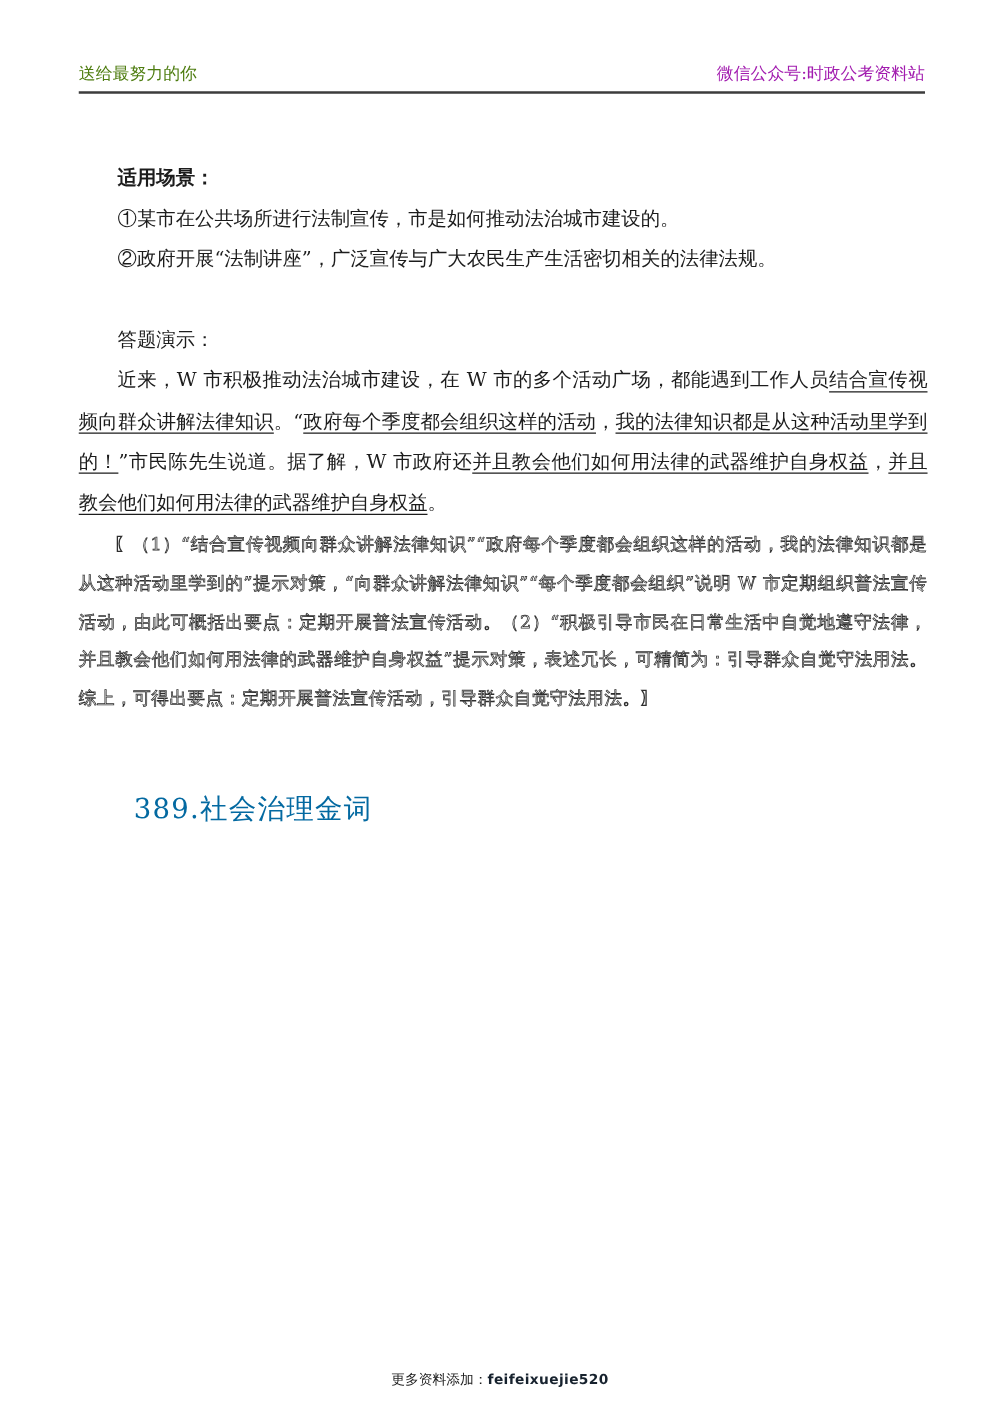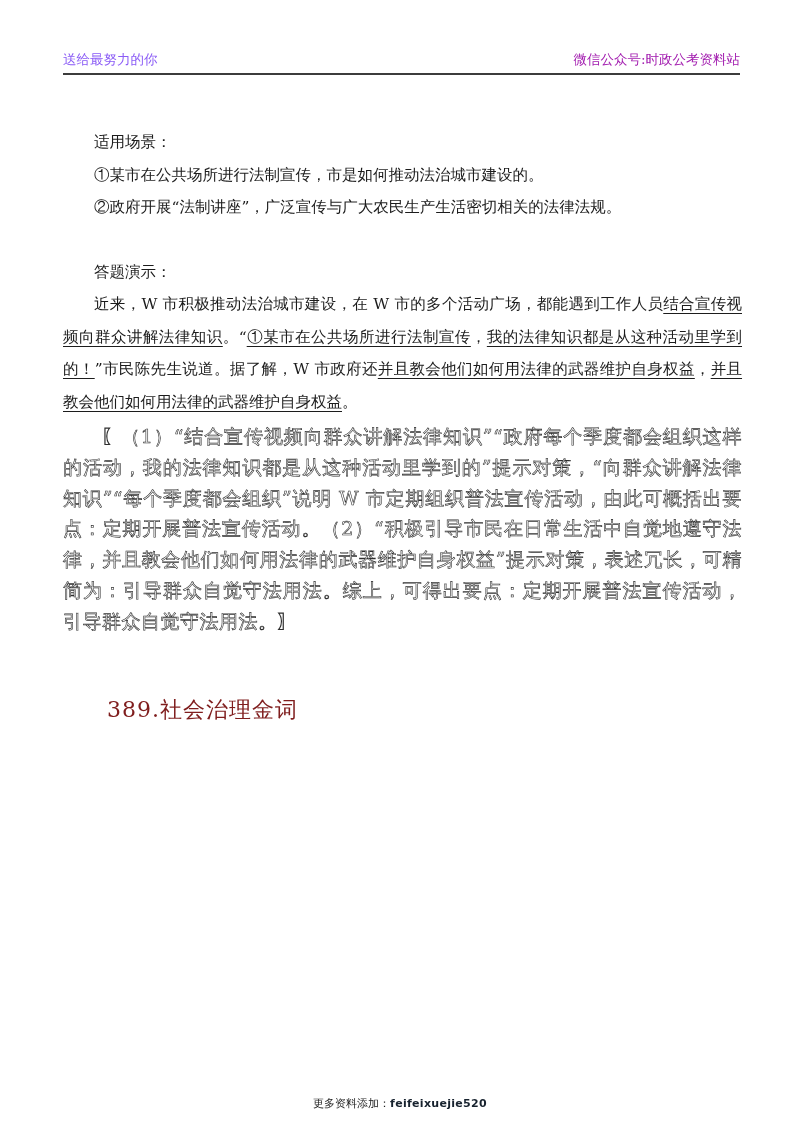--- a/index.html
+++ b/index.html
@@ -9,53 +9,53 @@
     font-family:"DejaVu Serif","Liberation Serif",serif;
     color:#1c1c1c;
   }
   
   .header {
     position:absolute; top:50px; left:63px; right:60px;
     display:flex; justify-content:space-between; align-items:flex-end;
     border-bottom:2px solid #3c3c3c; padding-bottom:5px;
     font-size:13.5px; line-height:18px;
   }
-  .header .hleft  { color:#8b5cf6; }
+  .header .hleft  { color:#4d7c0f; }
   .header .hright { color:#a21caf; }
 
   
   .content {
     position:absolute; top:110px; left:63px; right:58px;
     font-size:15.5px; line-height:32.5px;
     text-align:justify; text-justify:inter-ideograph;
   }
   .ind   { text-indent:2em; }
   .blk   { margin:0; }
-  .bold  { font-weight:normal; }
+  .bold  { font-weight:bold; }
   .u     { text-decoration:underline; text-underline-offset:4px; text-decoration-thickness:1px; }
 
   .scene    { margin-top:16px; }
   .example  { margin-top:25px; }
   .answer   { margin-top:24px; }
   .demo     { margin-top:32px; }
 
   
   .analysis {
     margin-top:3px;
-    font-size:19px; line-height:30.8px;
+    font-size:14px; line-height:30.8px;
     color:#2e2e2e; letter-spacing:0.5px;
   }
   @supports (-webkit-text-stroke: 1px black) {
     .analysis { color:rgba(255,255,255,0.05); -webkit-text-stroke:0.6px #2e2e2e; }
   }
 
   .section-heading {
     margin-top:58px; padding-left:2em;
     font-size:22px; line-height:30px; font-weight:500;
-    letter-spacing:1px; color:#7f1d1d;
+    letter-spacing:1px; color:#0369a1;
   }
 
   
   .footer {
     position:absolute; top:1092px; left:0; right:0;
     text-align:center; font-size:11px; line-height:24px; color:#1d1d1d;
   }
   .footer .handle {
     font-family:"DejaVu Sans","Liberation Sans",sans-serif;
     font-weight:bold; color:#17222e; letter-spacing:0.3px;
@@ -76,21 +76,21 @@
     <div class="scene">
       <p class="blk ind bold">适用场景：</p>
       <p class="blk ind">①某市在公共场所进行法制宣传，市是如何推动法治城市建设的。</p>
       <p class="blk ind">②政府开展“法制讲座”，广泛宣传与广大农民生产生活密切相关的法律法规。</p>
     </div>
 
 
 
     <div class="demo">
       <p class="blk ind">答题演示：</p>
-      <p class="blk ind"><span>近来，W 市积极推动法治城市建设，在 W 市的多个活动广场，都能遇到工作人员</span><span class="u">结合宣传视频向群众讲解法律知识</span><span>。“</span><span class="u">①某市在公共场所进行法制宣传</span><span>，</span><span class="u">我的法律知识都是从这种活动里学到的！</span><span>”市民陈先生说道。据了解，W 市政府还</span><span class="u">并且教会他们如何用法律的武器维护自身权益</span><span>，</span><span class="u">并且教会他们如何用法律的武器维护自身权益</span><span>。</span></p>
+      <p class="blk ind"><span>近来，W 市积极推动法治城市建设，在 W 市的多个活动广场，都能遇到工作人员</span><span class="u">结合宣传视频向群众讲解法律知识</span><span>。“</span><span class="u">政府每个季度都会组织这样的活动</span><span>，</span><span class="u">我的法律知识都是从这种活动里学到的！</span><span>”市民陈先生说道。据了解，W 市政府还</span><span class="u">并且教会他们如何用法律的武器维护自身权益</span><span>，</span><span class="u">并且教会他们如何用法律的武器维护自身权益</span><span>。</span></p>
       <p class="blk ind analysis">〖（1）“结合宣传视频向群众讲解法律知识”“政府每个季度都会组织这样的活动，我的法律知识都是从这种活动里学到的”提示对策，“向群众讲解法律知识”“每个季度都会组织”说明 W 市定期组织普法宣传活动，由此可概括出要点：定期开展普法宣传活动。（2）“积极引导市民在日常生活中自觉地遵守法律，并且教会他们如何用法律的武器维护自身权益”提示对策，表述冗长，可精简为：引导群众自觉守法用法。综上，可得出要点：定期开展普法宣传活动，引导群众自觉守法用法。〗</p>
     </div>
 
     <h2 class="section-heading blk">389.社会治理金词</h2>
 
   </div>
 
   <div class="footer">
     <span>更多资料添加：</span><span class="handle">feifeixuejie520</span>
   </div>

